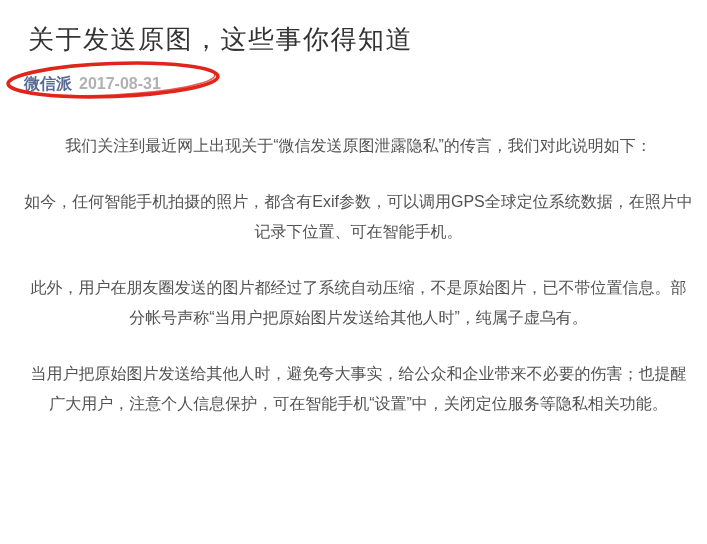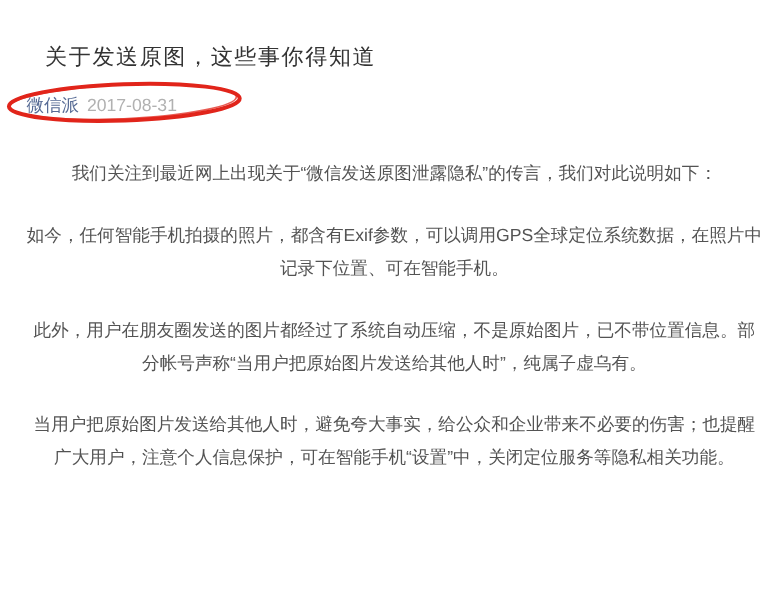--- a/index.html
+++ b/index.html
@@ -17,35 +17,36 @@
   .page {
     width: 707px;
     height: 544px;
     background: #ffffff;
     overflow: hidden;
   }
   .article {
     padding: 20px 14px 0 24px;
   }
   .article-title {
-    margin: 17px;
-    font-size: 20px;
+    margin: 4px;
+    font-size: 26px;
     font-weight: 400;
     line-height: 31px;
     letter-spacing: 1.5px;
     color: #333333;
   }
   .byline {
     position: relative;
     margin-top: 18px;
     height: 22px;
     display: flex;
     align-items: center;
     font-size: 16px;
     line-height: 22px;
+    font-weight: bold;
   }
   .byline .source {
     color: #576b95;
     cursor: pointer;
     white-space: nowrap;
   }
   .byline .date {
     color: #b1b1b1;
     margin-left: 7px;
     white-space: nowrap;

